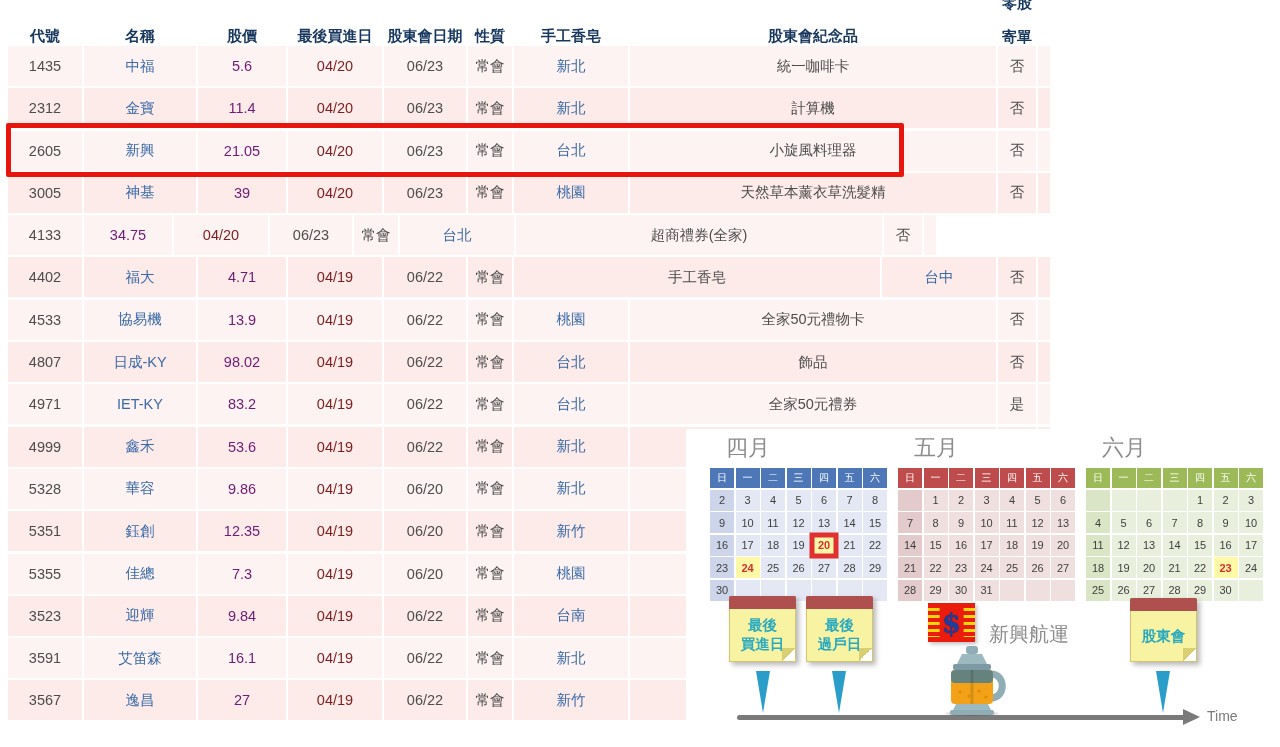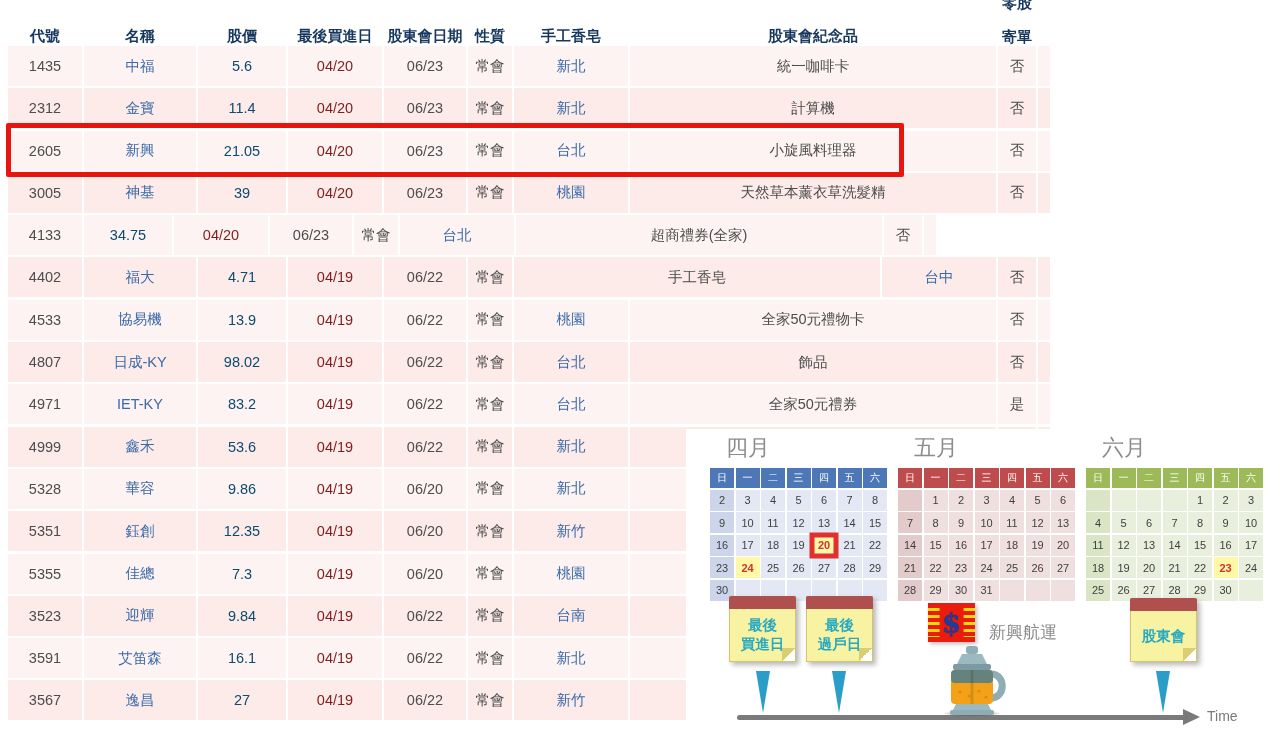--- a/index.html
+++ b/index.html
@@ -12,21 +12,21 @@
   
   .stock-table { position:absolute; left:8px; top:8px; z-index:1; }
   .thead { display:flex; height:38px; align-items:flex-end;font-family:Liberation Serif, serif; }
   .trow  { display:flex; height:40px; margin-bottom:2.3px; }
   .cell  {
     display:flex; align-items:center; justify-content:center;
     font-size:14.5px; color:#4d4d4d; margin-right:2px; text-align:center;
   }
   .c-code     { width:74px;  }
   .c-name     { width:112px; color:#3a6aa8; }
-  .c-price    { width:88px;  color:#0c4a6e; }
+  .c-price    { width:88px;  color:#701a75; }
   .c-lastbuy  { width:94px;  color:#7f1d1d; }
   .c-meeting  { width:82px;  }
   .c-nature   { width:44px;  }
   .c-location { width:114px; color:#3a6aa8; }
   .c-souvenir { width:366px; }
   .c-oddlot   { width:38px;gap:17px;  }
   .c-extra    { width:12px; margin-right:0; }
   .trow.odd  .cell { background:#fdf3f2; }
   .trow.even .cell { background:#fcebe9; }
   .thead .cell { background:transparent; color:#17375e; font-weight:bold; font-size:15px; }
@@ -88,21 +88,21 @@
 
   .flag { left:928px; top:603px; width:47px; height:39px; background:#ea1c0d; box-shadow:2px 2px 4px rgba(0,0,0,.25); }
   .flag-stripes { position:absolute; left:0; right:0; top:5px; bottom:5px;
     background:repeating-linear-gradient(180deg,#ffd80a 0 3px,#ea1c0d 3px 7px); }
   .flag-dollar {
     position:absolute; left:50%; top:50%; transform:translate(-50%,-50%);
     background:#ea1c0d; padding:0 3px; font-family:"DejaVu Serif","Liberation Serif",serif;
     font-weight:bold; font-size:27px; color:#1c3e9e; line-height:31px;
     text-shadow:0 0 1px #0a1f60;
   }
-  .company-label { left:989px; top:621px; color:#8c8c8c; font-size:17px; }
+  .company-label { left:989px; top:621px; color:#8c8c8c; font-size:20px; }
 
   .blender { left:936px; top:646px; }
 </style>
 </head>
 <body>
 
 <div class="stock-table">
   <div class="thead">
     <div class="cell c-code">代號</div>
     <div class="cell c-name">名稱</div>

